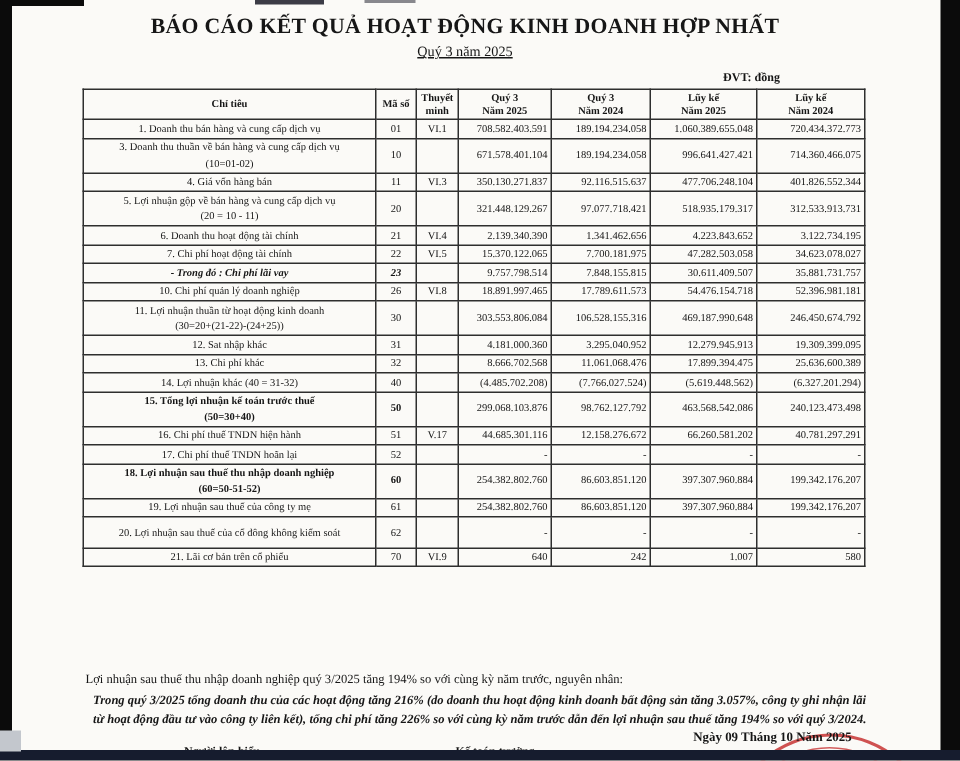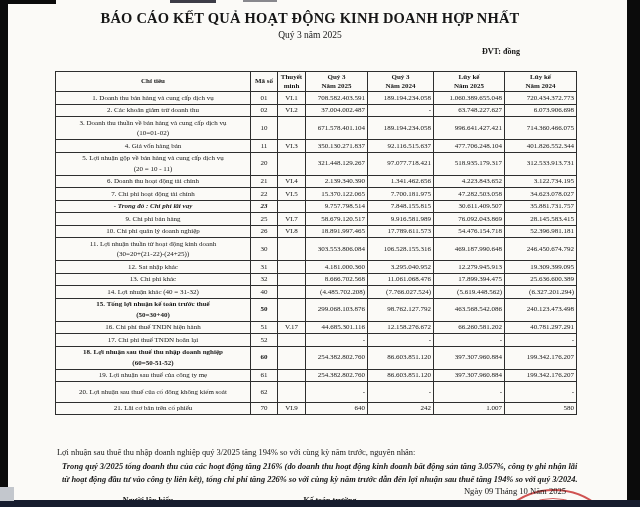--- a/index.html
+++ b/index.html
@@ -11,42 +11,42 @@
   .edge-right{left:627px;top:0;width:13px;height:501px;}
   .edge-topcorner{left:0;top:0;width:56px;height:4px;}
   .smudge{position:absolute;background:#3c3c46;}
   .smudge1{left:170px;top:0;width:46px;height:3px;}
   .smudge2{left:243px;top:0;width:34px;height:2px;opacity:.6;}
   .bottom-bar{position:absolute;left:0;top:500px;width:640px;height:7px;background:#161c2e;z-index:6;}
   .grey-patch{position:absolute;left:0;top:487px;width:14px;height:14px;background:#c3c7cd;z-index:7;}
 
   .heading{position:absolute;left:0;top:10px;width:620px;text-align:center;
            font-weight:bold;font-size:14.5px;letter-spacing:.2px;}
-  .subheading{position:absolute;left:0;top:30px;width:620px;text-align:center;font-size:9.5px;}
+  .subheading{position:absolute;left:0;top:30px;width:620px;text-align:center;font-size:9.5px;text-decoration:underline;}
   .dvt{position:absolute;left:426px;top:47px;width:150px;text-align:center;
        font-weight:bold;font-size:8px;}
 
   table.report{position:absolute;left:55px;top:59px;width:521px;border-collapse:collapse;
-               table-layout:fixed;font-size:7px;line-height:10.5px;margin-top:12px;}
+               table-layout:fixed;font-size:7px;line-height:10.5px;}
   table.report td,table.report th{border:1px solid #2e2e2e;padding:0.5px 2px;vertical-align:middle;
                overflow:hidden;}
   table.report{border:1.5px solid #222;}
   th{font-weight:bold;font-size:7px;line-height:9px;text-align:center;padding:2px 1px;}
   td.lbl{text-align:center;white-space:pre-line;}
   td.code,td.note{text-align:center;}
   td.num{text-align:right;}
   tr.bold td.lbl,tr.bold td.code{font-weight:bold;}
   tr.em td.lbl,tr.em td.code{font-style:italic;font-weight:bold;}
   tr.tall td{padding-top:4.5px;padding-bottom:4.5px;}
 
   .note-line{position:absolute;left:57px;top:448px;width:520px;font-size:8.4px;}
   .reason-par{position:absolute;left:62px;top:461px;width:516px;font-size:8.4px;
               font-weight:bold;font-style:italic;line-height:12.5px;}
   .date-line{position:absolute;left:452px;top:486px;width:126px;text-align:center;
-             font-weight:normal;font-size:8.6px;z-index:4;}
+             font-weight:bold;font-size:8.6px;z-index:4;}
   .signer{position:absolute;top:496px;width:110px;text-align:center;font-weight:bold;
           font-size:8px;z-index:3;}
   .signer-left{left:93px;}
   .signer-right{left:275px;}
   .stamp{position:absolute;border-radius:50%;z-index:2;}
   .stamp-outer{left:484px;top:489px;width:136px;height:136px;border:2px solid rgba(199,52,52,.85);}
   .stamp-inner{left:493px;top:498px;width:118px;height:118px;border:1.5px solid rgba(199,52,52,.8);}
 </style>
 </head>
 <body>
@@ -88,29 +88,20 @@
         <tr>
           <td class="lbl">1. Doanh thu bán hàng và cung cấp dịch vụ</td>
           <td class="code">01</td>
           <td class="note">VI.1</td>
           <td class="num">708.582.403.591</td>
           <td class="num">189.194.234.058</td>
           <td class="num">1.060.389.655.048</td>
           <td class="num">720.434.372.773</td>
         </tr>
         <tr>
-          <td class="lbl">2. Các khoản giảm trừ doanh thu</td>
-          <td class="code">02</td>
-          <td class="note">VI.2</td>
-          <td class="num">37.004.002.487</td>
-          <td class="num">-</td>
-          <td class="num">63.748.227.627</td>
-          <td class="num">6.073.906.698</td>
-        </tr>
-        <tr>
           <td class="lbl">3. Doanh thu thuần về bán hàng và cung cấp dịch vụ
 (10=01-02)</td>
           <td class="code">10</td>
           <td class="note"></td>
           <td class="num">671.578.401.104</td>
           <td class="num">189.194.234.058</td>
           <td class="num">996.641.427.421</td>
           <td class="num">714.360.466.075</td>
         </tr>
         <tr>
@@ -153,29 +144,20 @@
         <tr class="em">
           <td class="lbl">- Trong đó : Chi phí lãi vay</td>
           <td class="code">23</td>
           <td class="note"></td>
           <td class="num">9.757.798.514</td>
           <td class="num">7.848.155.815</td>
           <td class="num">30.611.409.507</td>
           <td class="num">35.881.731.757</td>
         </tr>
         <tr>
-          <td class="lbl">9. Chi phí bán hàng</td>
-          <td class="code">25</td>
-          <td class="note">VI.7</td>
-          <td class="num">58.679.120.517</td>
-          <td class="num">9.916.581.989</td>
-          <td class="num">76.092.043.869</td>
-          <td class="num">28.145.583.415</td>
-        </tr>
-        <tr>
           <td class="lbl">10. Chi phí quản lý doanh nghiệp</td>
           <td class="code">26</td>
           <td class="note">VI.8</td>
           <td class="num">18.891.997.465</td>
           <td class="num">17.789.611.573</td>
           <td class="num">54.476.154.718</td>
           <td class="num">52.396.981.181</td>
         </tr>
         <tr>
           <td class="lbl">11. Lợi nhuận thuần từ hoạt động kinh doanh

